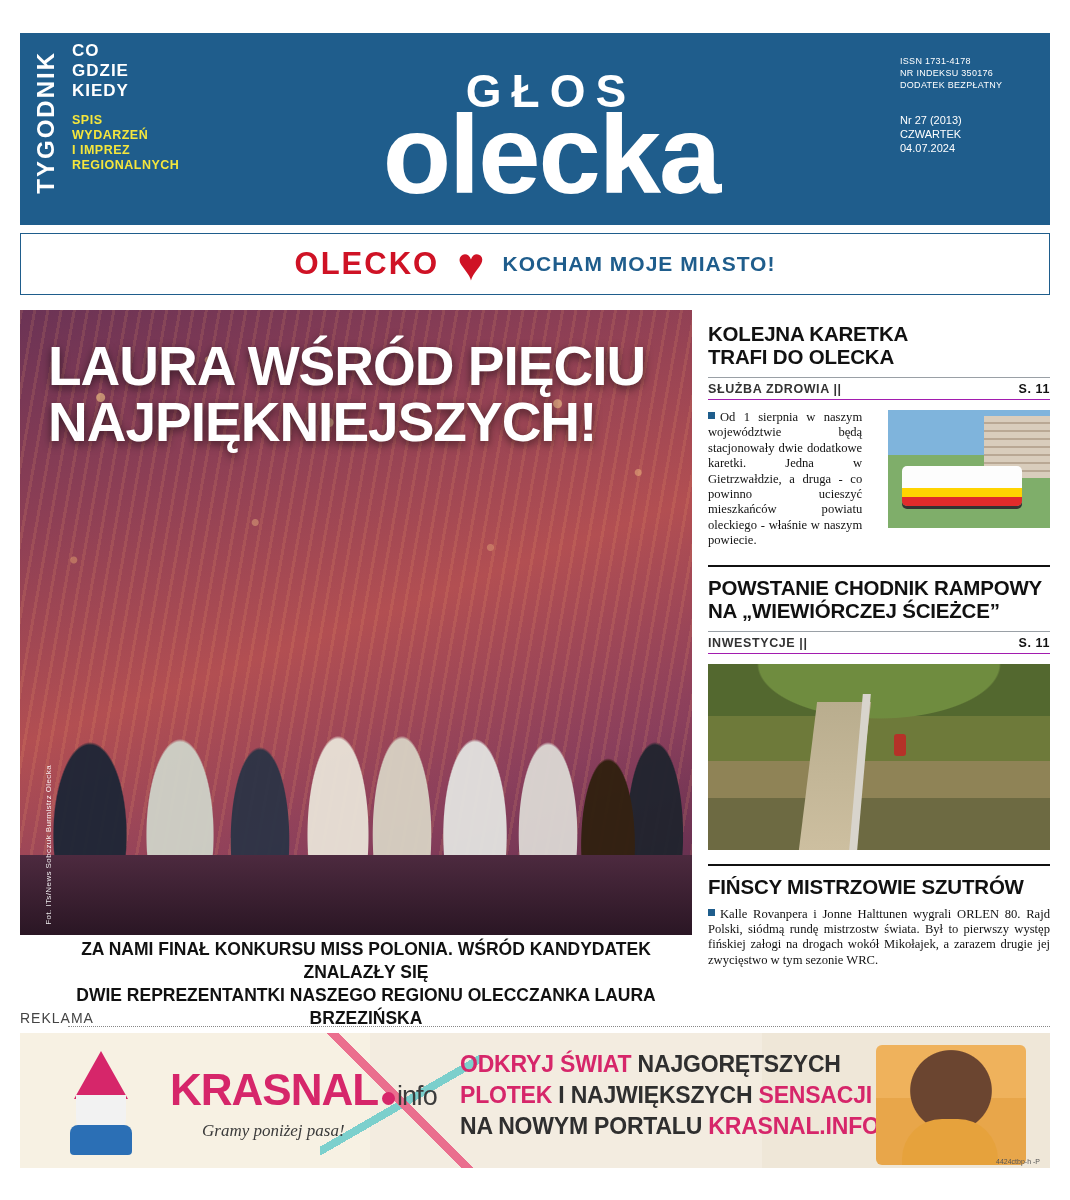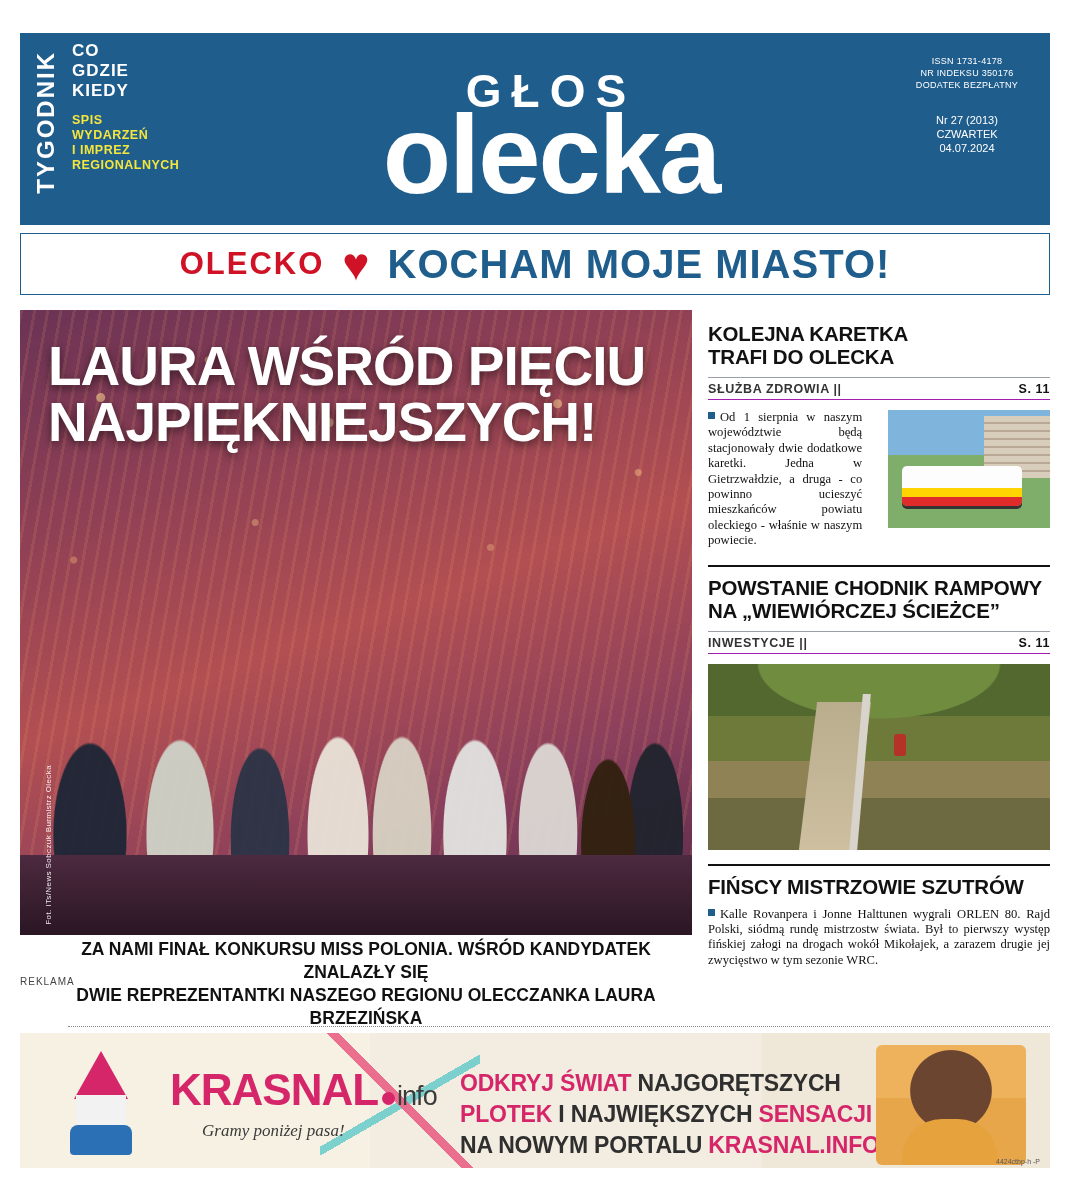--- a/index.html
+++ b/index.html
@@ -40,35 +40,35 @@
   .mh-glos {
     font-size:46px; font-weight:bold; letter-spacing:10px;
     margin-top:38px; line-height:40px;
   }
   .mh-olecka {
     font-size:112px; font-weight:bold; line-height:96px; letter-spacing:-2px;
     margin-top:-4px;
   }
   .mh-cities { font-size:14px; letter-spacing:2px; margin-top:20px; }
   .mh-right {
-    width:150px; color:#fff; text-align:center; padding:22px 16px 0 0;
+    width:150px; color:#fff; text-align:left; padding:22px 16px 0 0;
     font-size:9px; line-height:12px;
   }
   .mh-right .issn { letter-spacing:.3px; }
   .mh-right .nr { margin-top:22px; font-size:11px; line-height:14px; }
 
   
   .banner {
     position:absolute; left:20px; top:233px; width:1030px; height:62px;
     border:1px solid #1f5d8c; background:#fff;
     display:flex; align-items:center; justify-content:center; gap:18px;
   }
   .banner .olecko { color:#cf1225; font-size:31px; font-weight:bold; letter-spacing:2px; }
   .banner .heart { color:#cf1225; font-size:46px; line-height:40px; }
-  .banner .slogan { color:#1f5d8c; font-size:40px; font-weight:bold; letter-spacing:1px;text-align:center; }
+  .banner .slogan { color:#1f5d8c; font-size:21px; font-weight:bold; letter-spacing:1px;text-align:center; }
 
   
   .lead {
     position:absolute; left:20px; top:310px; width:672px; height:625px;
     background:linear-gradient(160deg,#6b3355 0%,#8d3f55 25%,#b24f52 50%,#8a3f5c 75%,#55294a 100%);
     overflow:hidden;
   }
   .lead .sparkle-bg {
     position:absolute; inset:0;
     background:
@@ -174,21 +174,21 @@
     background:#d8d4cc; transform:skewX(-5deg);
   }
   .rider {
     position:absolute; left:186px; top:70px; width:12px; height:22px;
     background:#b53228; border-radius:3px;
   }
   .rule-top { border-top:2px solid #111; margin-top:16px; padding-top:9px; }
 
   
   .reklama-label {
-    position:absolute; left:20px; top:976px; font-size:10px; letter-spacing:1px; color:#444;text-align:center;
+    position:absolute; left:20px; top:1010px; font-size:14px; letter-spacing:1px; color:#444;text-align:center;
   }
   .reklama-rule {
     position:absolute; left:68px; top:1026px; width:982px;
     border-top:1px dotted #888;
   }
   .ad {
     position:absolute; left:20px; top:1033px; width:1030px; height:135px;
     background:linear-gradient(90deg,#f7f1e3 0 34%, #f3ece0 34% 72%, #efe7d8 72% 100%);
     overflow:hidden;
   }
@@ -218,21 +218,21 @@
   .ad .krasnal {
     position:absolute; left:150px; top:32px;
     color:#d6266a; font-size:44px; font-weight:bold; letter-spacing:-1px;
   }
   .ad .dot { display:inline-block; width:13px; height:13px; background:#d6266a; border-radius:50%; margin:0 2px 0 4px;}
   .ad .info { color:#3b3b3b; font-size:27px; font-weight:normal; }
   .ad .gramy {
     position:absolute; left:182px; top:88px; color:#3b3b3b;
     font-family:"Liberation Serif", serif; font-style:italic; font-size:17px;
   }
-  .ad .copy { position:absolute; left:440px; top:35px; width:420px; }
+  .ad .copy { position:absolute; left:440px; top:16px; width:420px; }
   .ad .copy .l1, .ad .copy .l2, .ad .copy .l3 {
     font-weight:bold; font-size:23px; line-height:31px; color:#2f2f2f; letter-spacing:-.2px;
   }
   .ad .pink { color:#d6266a; }
   .ad .woman {
     position:absolute; right:24px; top:12px; width:150px; height:120px;
     background:radial-gradient(ellipse at 50% 38%, #6b4530 0 38%, transparent 39%),
                linear-gradient(#efb25c 0 44%, #e8a64a 44% 100%);
     border-radius:6px;
   }

